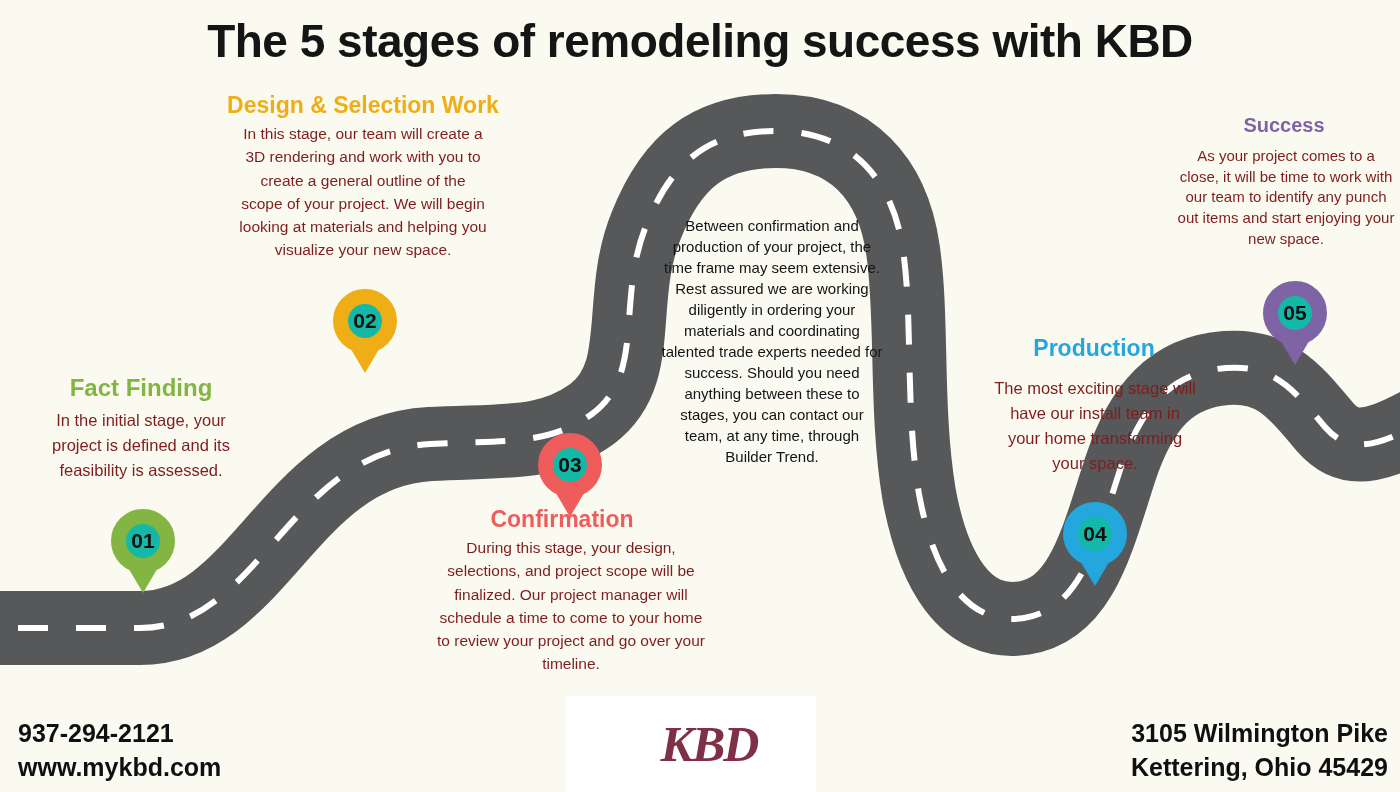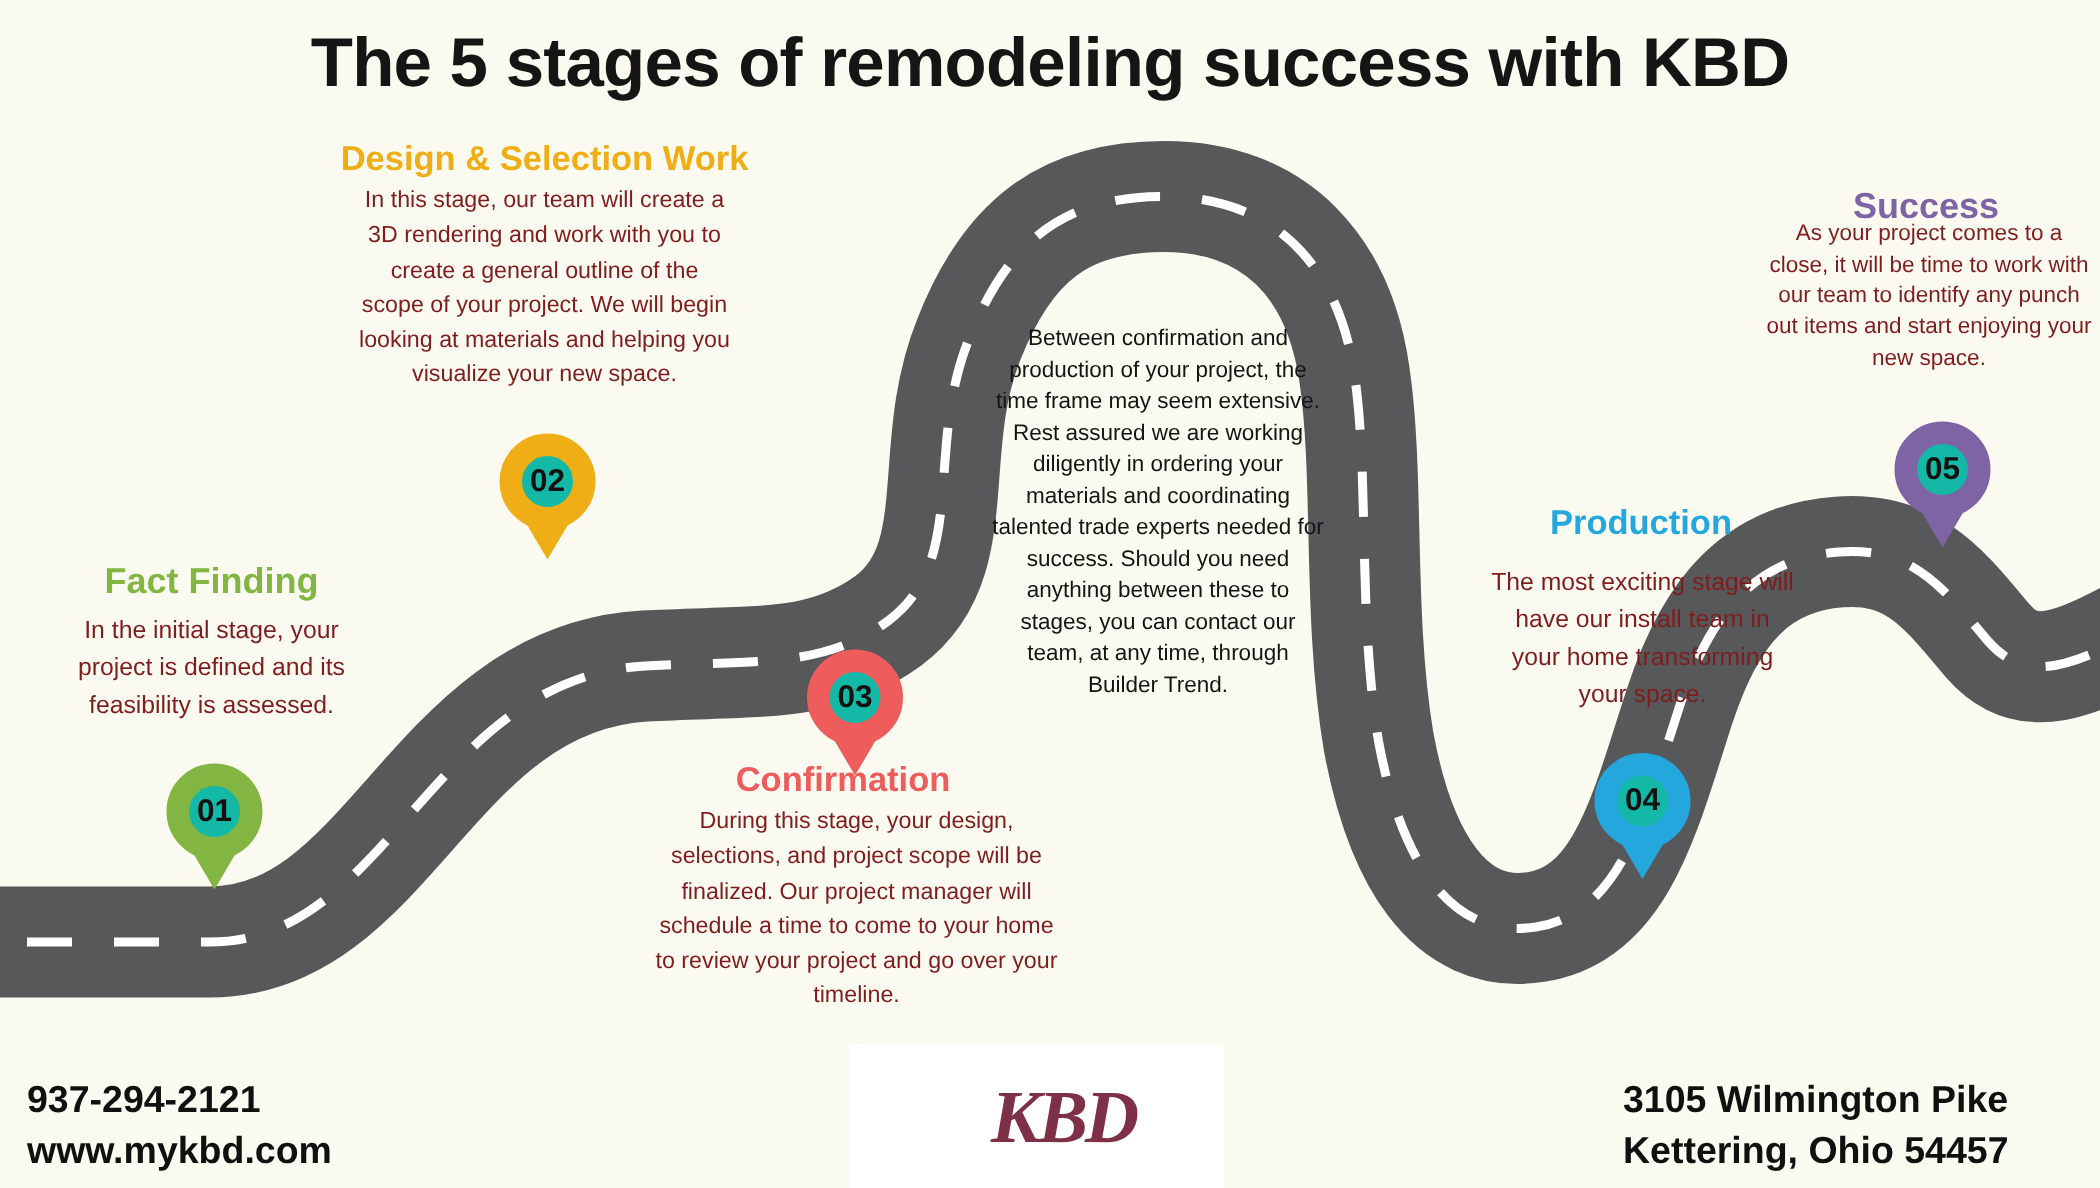--- a/index.html
+++ b/index.html
@@ -45,21 +45,21 @@
   .s2-pin   { left: 333px; top: 289px; }
 
   .s3-pin   { left: 538px; top: 433px; }
   .s3-title { left: 462px; top: 506px; width: 200px; }
   .s3-desc  { left: 435px; top: 536px; width: 272px; }
 
   .s4-title { left: 994px;  top: 335px; width: 200px; }
   .s4-desc  { left: 992px;  top: 376px; width: 206px; font-size: 16.5px; line-height: 1.52; }
   .s4-pin   { left: 1063px; top: 502px; }
 
-  .s5-title { left: 1184px; top: 124px; width: 200px; font-size: 24px; }
+  .s5-title { left: 1184px; top: 114px; width: 200px; font-size: 20px; }
   .s5-desc  { left: 1177px; top: 146px; width: 218px; font-size: 15px; line-height: 1.38; }
   .s5-pin   { left: 1263px; top: 281px; }
 
   .between-note {
     position: absolute; left: 661px; top: 215px; width: 222px;
     text-align: center; font-size: 15px; line-height: 1.4; color: #141414;
   }
 
   
   .pin { position: absolute; width: 64px; height: 90px; }
@@ -76,21 +76,21 @@
   }
   .pin-num { font-weight: bold; font-size: 21px; color: #111; }
 
   
   .footer-left {
     position: absolute; left: 18px; top: 716px; width: 212px;
     text-align: left; font-weight: bold; font-size: 25px; line-height: 34px; color: #101010;
   }
   .footer-right {
     position: absolute; left: 1082px; top: 716px; width: 306px;
-    text-align: left; font-weight: bold; font-size: 25px; line-height: 34px; color: #101010;
+    text-align: right; font-weight: bold; font-size: 25px; line-height: 34px; color: #101010;
   }
 
   .logo-card {
     position: absolute; left: 566px; top: 696px; width: 250px; height: 96px;
     background: #ffffff;
     display: flex; flex-direction: column; align-items: center; justify-content: center;
   }
   .logo-monogram {
     font-family: "Liberation Serif", serif; font-style: italic; font-weight: bold;
     font-size: 50px; line-height: 0.92; letter-spacing: -2px;
@@ -189,16 +189,16 @@
     <div>937-294-2121</div>
     <div>www.mykbd.com</div>
   </div>
 
   <div class="logo-card">
     <div class="logo-monogram">KBD</div>
   </div>
 
   <div class="footer-right">
     <div>3105 Wilmington Pike</div>
-    <div>Kettering, Ohio 54457</div>
+    <div>Kettering, Ohio 45429</div>
   </div>
 
 </div>
 
 </body></html>

